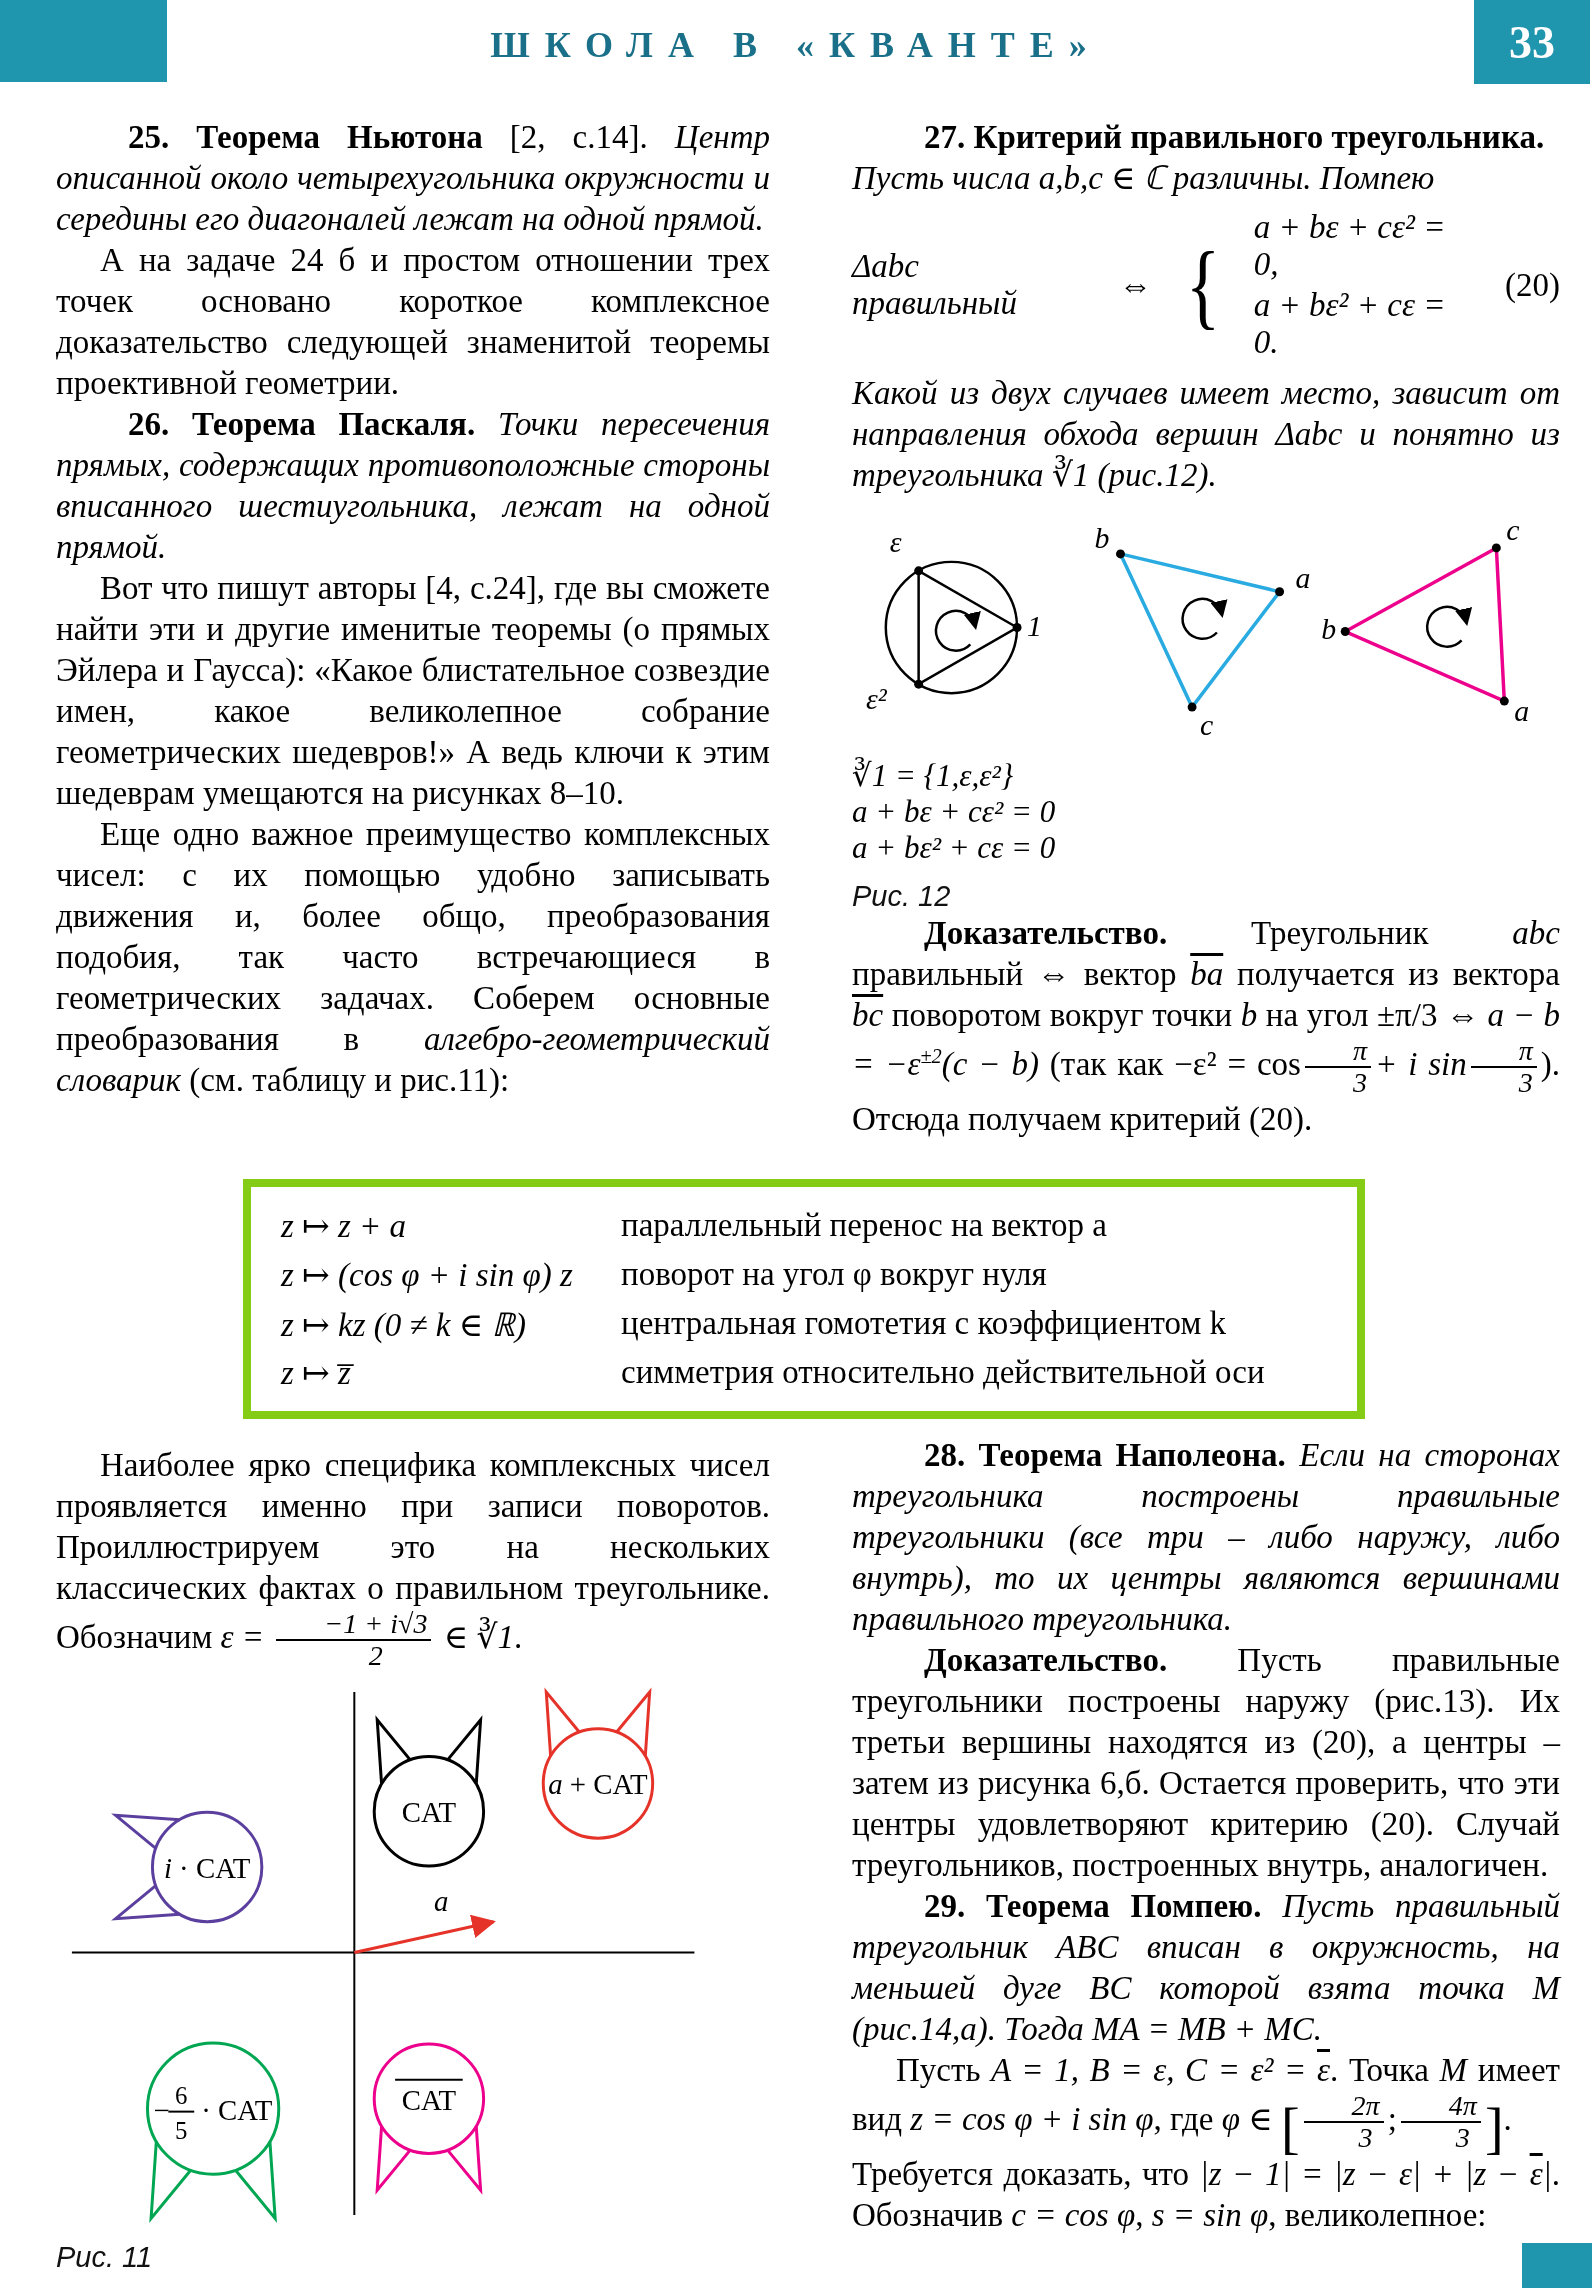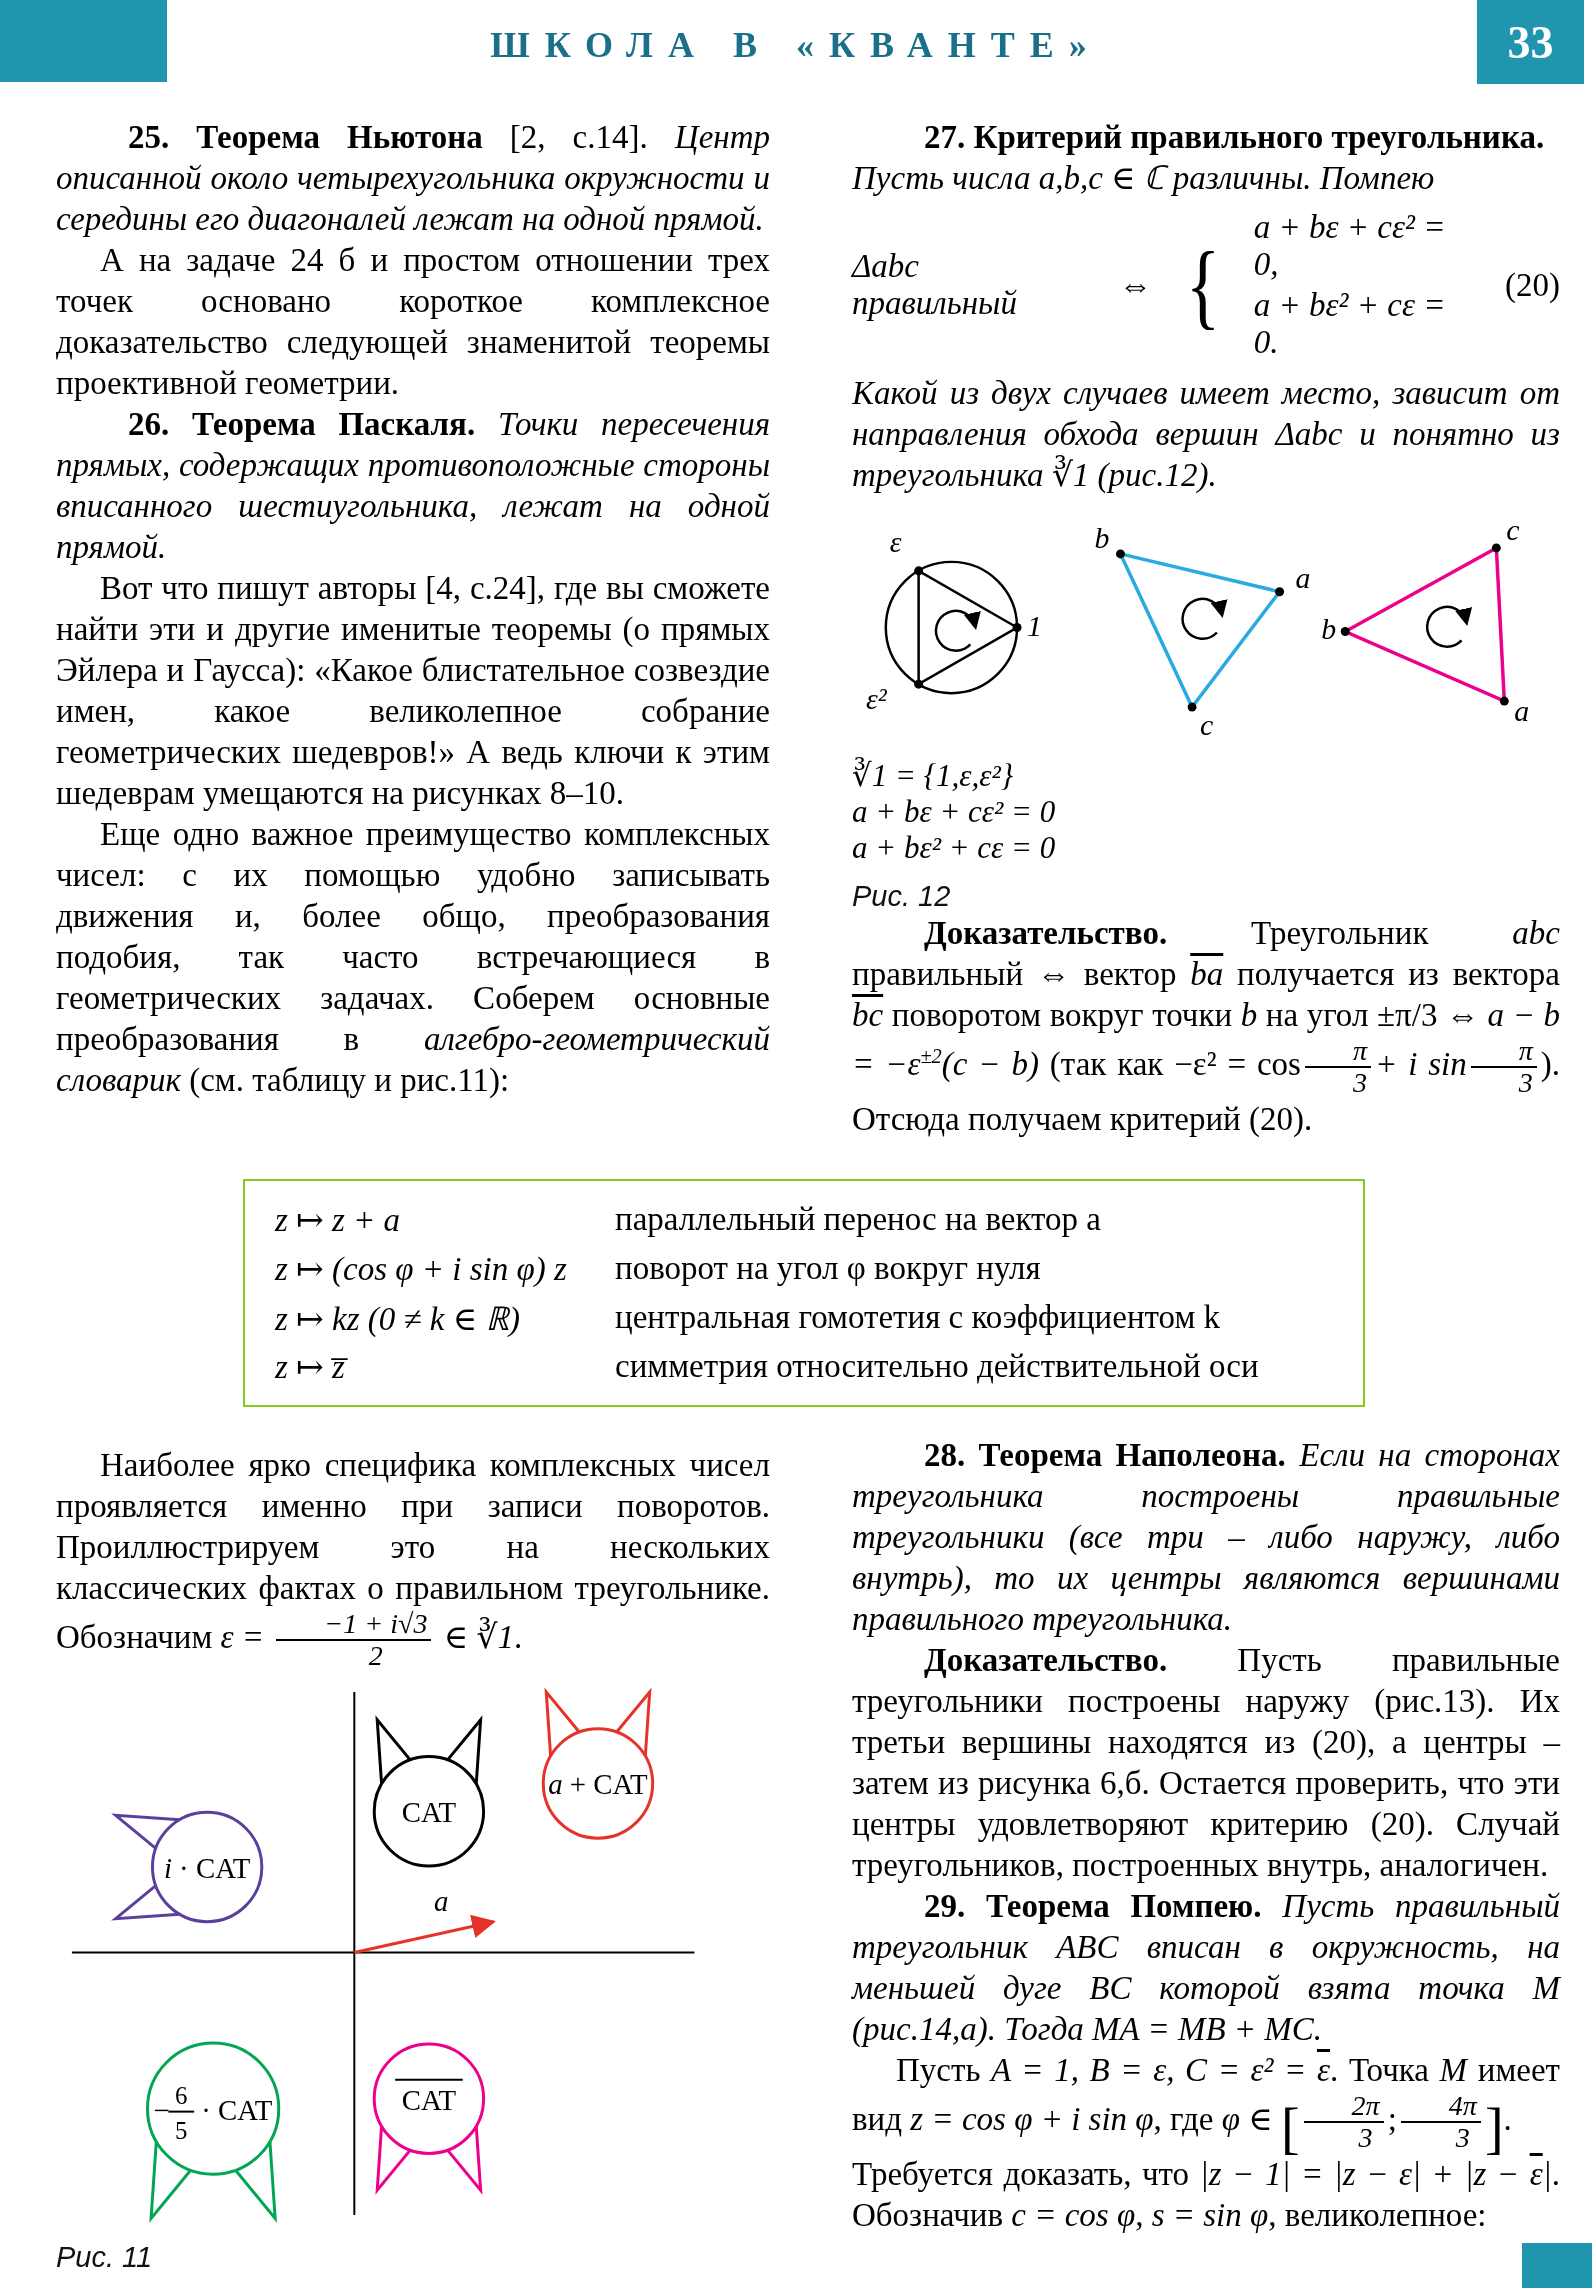--- a/index.html
+++ b/index.html
@@ -3,21 +3,21 @@
 <meta charset="utf-8">
 <style>
   html,body{margin:0;padding:0;background:#fff;}
   .page{position:relative;width:1592px;height:2289px;background:#fff;overflow:hidden;
         font-family:"Liberation Serif","DejaVu Serif",serif;color:#000;}
   
   .corner-tl{position:absolute;left:0;top:0;width:167px;height:82px;background:#2095ae;}
   .corner-br{position:absolute;right:0;bottom:0;width:70px;height:46px;background:#2095ae;}
   .header-title{position:absolute;left:0;top:24px;width:100%;text-align:center;
         font-weight:bold;font-size:36px;letter-spacing:15px;color:#1a7089;}
-  .pagenum{position:absolute;right:8px;top:0;width:107px;height:84px;background:#2095ae;
+  .pagenum{position:absolute;right:2px;top:0;width:116px;height:84px;background:#2095ae;
         color:#fff;display:flex;align-items:center;justify-content:center;
         font-size:46px;font-weight:bold;}
   
   .col{position:absolute;}
   .col-left{left:56px;top:117px;width:714px;}
   .col-right{left:852px;top:117px;width:708px;}
   .col-left2{left:56px;top:1445px;width:714px;}
   .col-right2{left:852px;top:1435px;width:708px;}
   p{margin:0;text-align:justify;font-size:33px;line-height:41px;}
   .indent{text-indent:44px;}
@@ -35,21 +35,21 @@
   .f20 .brace{font-size:96px;line-height:84px;font-weight:400;transform:scaleX(0.75);}
   .f20 .eqs{display:flex;flex-direction:column;gap:4px;}
   .f20 .tag{margin-left:auto;}
   
   .figure{margin-top:14px;}
   .fig12-formulas{display:flex;justify-content:space-between;font-size:31px;
         font-style:italic;margin-top:4px;flex-direction:column;}
   .fig-caption{font-family:"Liberation Sans","DejaVu Sans",sans-serif;font-style:italic;
         font-size:29px;margin-top:14px;color:#111;}
   
-  .dict-table{position:absolute;left:243px;top:1179px;width:1122px;border:2px solid #84cc16;
+  .dict-table{position:absolute;left:243px;top:1179px;width:1122px;border:8px solid #84cc16;
         padding:14px 0;box-sizing:border-box;background:#fff;}
   .dict-row{display:flex;align-items:center;min-height:49px;font-size:33px;}
   .dict-row .f{width:370px;padding-left:30px;font-style:italic;box-sizing:border-box;}
   .dict-row .d{flex:1;padding-right:16px;}
   
   .fl{font-family:"Liberation Serif",serif;font-size:30px;font-style:italic;fill:#000;}
   .catlabel{font-family:"Liberation Serif",serif;font-size:29px;fill:#000;}
   .catnum{font-family:"Liberation Serif",serif;font-size:25px;fill:#000;}
   .ti{font-style:italic;}
   .axis{stroke:#000;stroke-width:2;}

